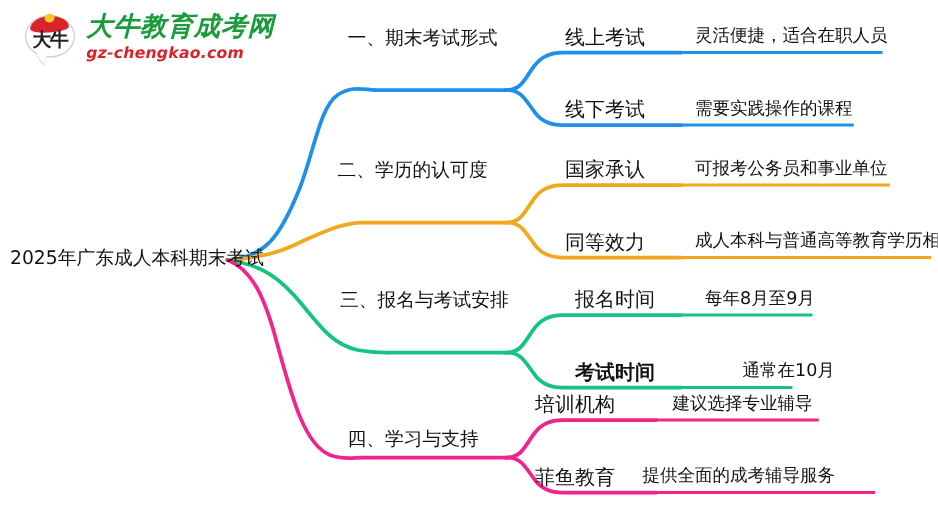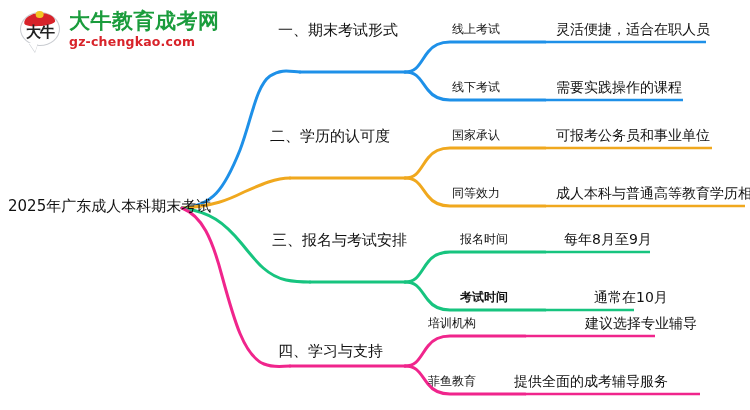--- a/index.html
+++ b/index.html
@@ -101,20 +101,21 @@
     font-weight: bold;
     color: #222;
     text-align: center;
     white-space: nowrap;
   }
   .logo-text {
     display: flex;
     flex-direction: column;
     justify-content: center;
     line-height: 1;
+    font-style: italic;
   }
   .logo-title {
     font-size: 21px;
     font-weight: bold;
     color: #1a9c3c;
     letter-spacing: 0.5px;
     white-space: nowrap;
   }
   .logo-sub {
     margin-top: 4px;
@@ -142,21 +143,21 @@
     position: absolute;
     font-size: 15px;
     line-height: 20px;
     color: #111;
     white-space: nowrap;
   }
 
   
   .l2-label {
     position: absolute;
-    font-size: 12px;
+    font-size: 16px;
     line-height: 19px;
     color: #111;
     white-space: nowrap;
   }
 
   
   .l3-label {
     position: absolute;
     font-size: 14px;
     line-height: 19px;
@@ -235,17 +236,17 @@
   <div class="l3-label" style="left:556px; top:184px;">成人本科与普通高等教育学历相同</div>
 
   <div class="l1-label" style="left:272px; top:230px;">三、报名与考试安排</div>
   <div class="l2-label" style="left:460px; top:230px;text-align:center;">报名时间</div>
   <div class="l3-label" style="left:564px; top:230px;text-align:right;">每年8月至9月</div>
   <div class="l2-label" style="left:460px; top:288px;font-weight:bold;">考试时间</div>
   <div class="l3-label" style="left:564px; top:288px;margin-left:30px;">通常在10月</div>
 
   <div class="l1-label" style="left:278px; top:328px;margin-top:13px;">四、学习与支持</div>
   <div class="l2-label" style="left:428px; top:314px;">培训机构</div>
-  <div class="l3-label" style="left:538px; top:314px;margin-left:47px;">建议选择专业辅导</div>
+  <div class="l3-label" style="left:538px; top:314px;">建议选择专业辅导</div>
   <div class="l2-label" style="left:428px; top:372px;">菲鱼教育</div>
   <div class="l3-label" style="left:514px; top:372px;">提供全面的成考辅导服务</div>
 
 </div>
 
 </body></html>

